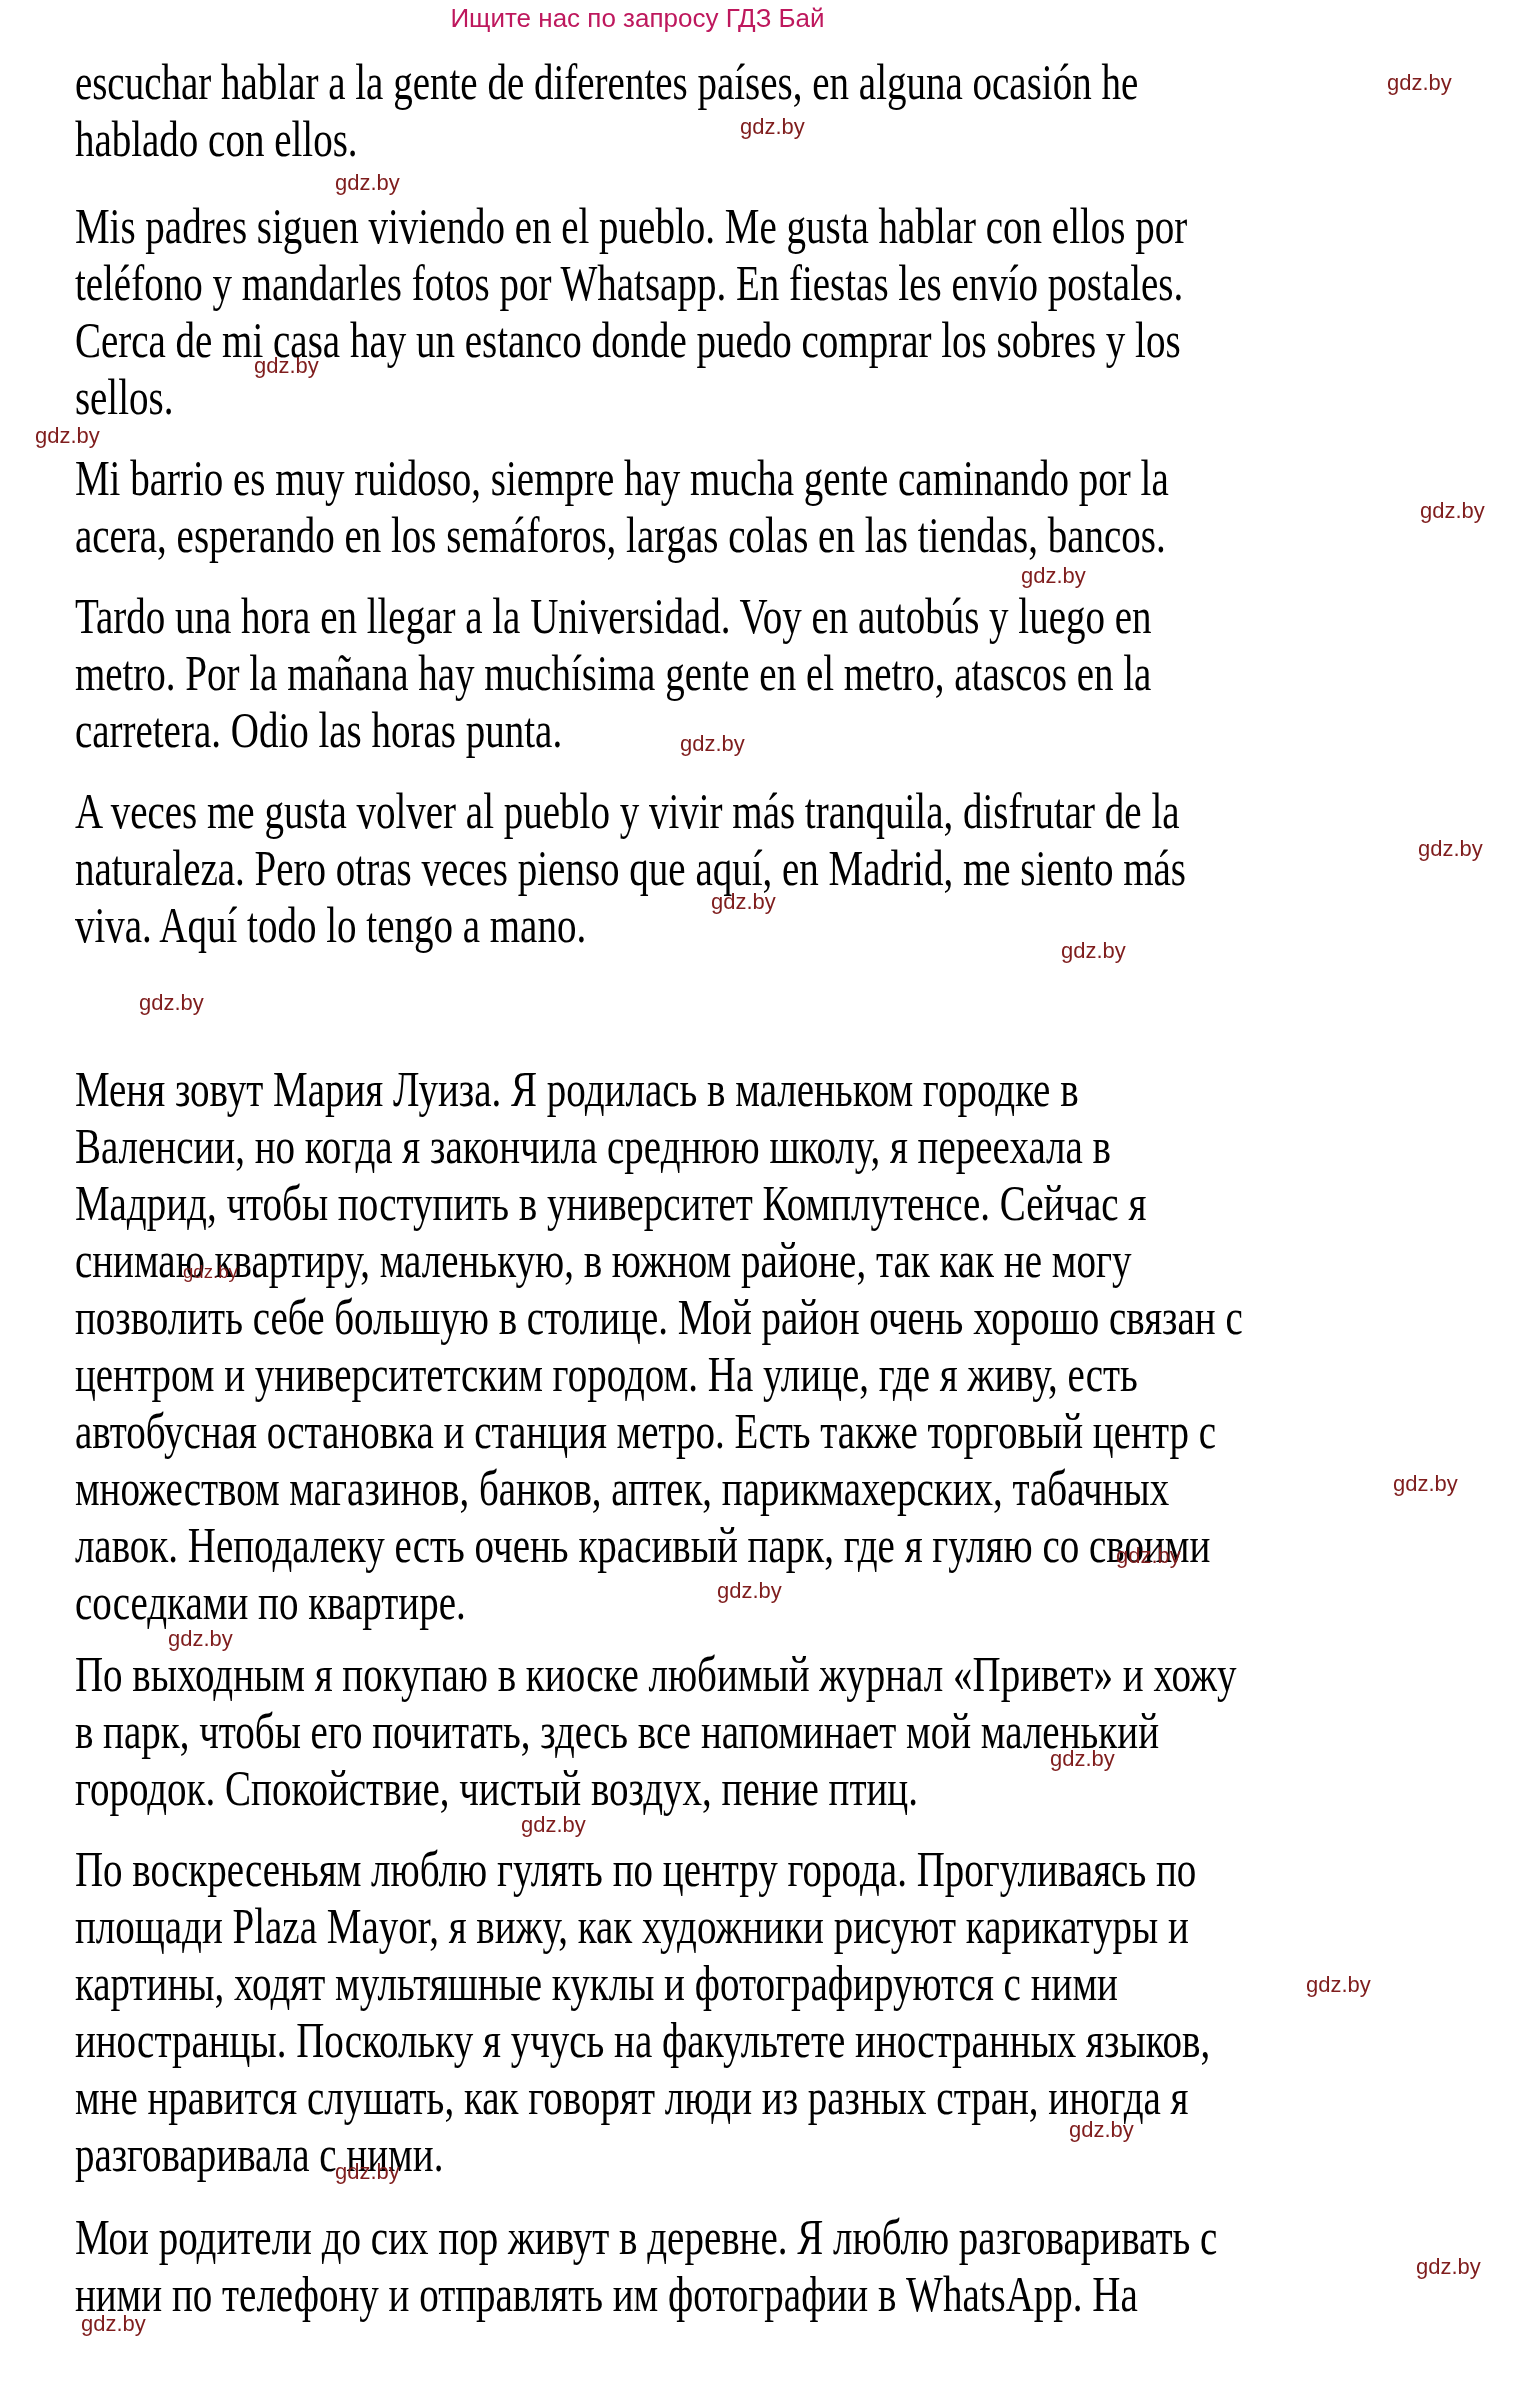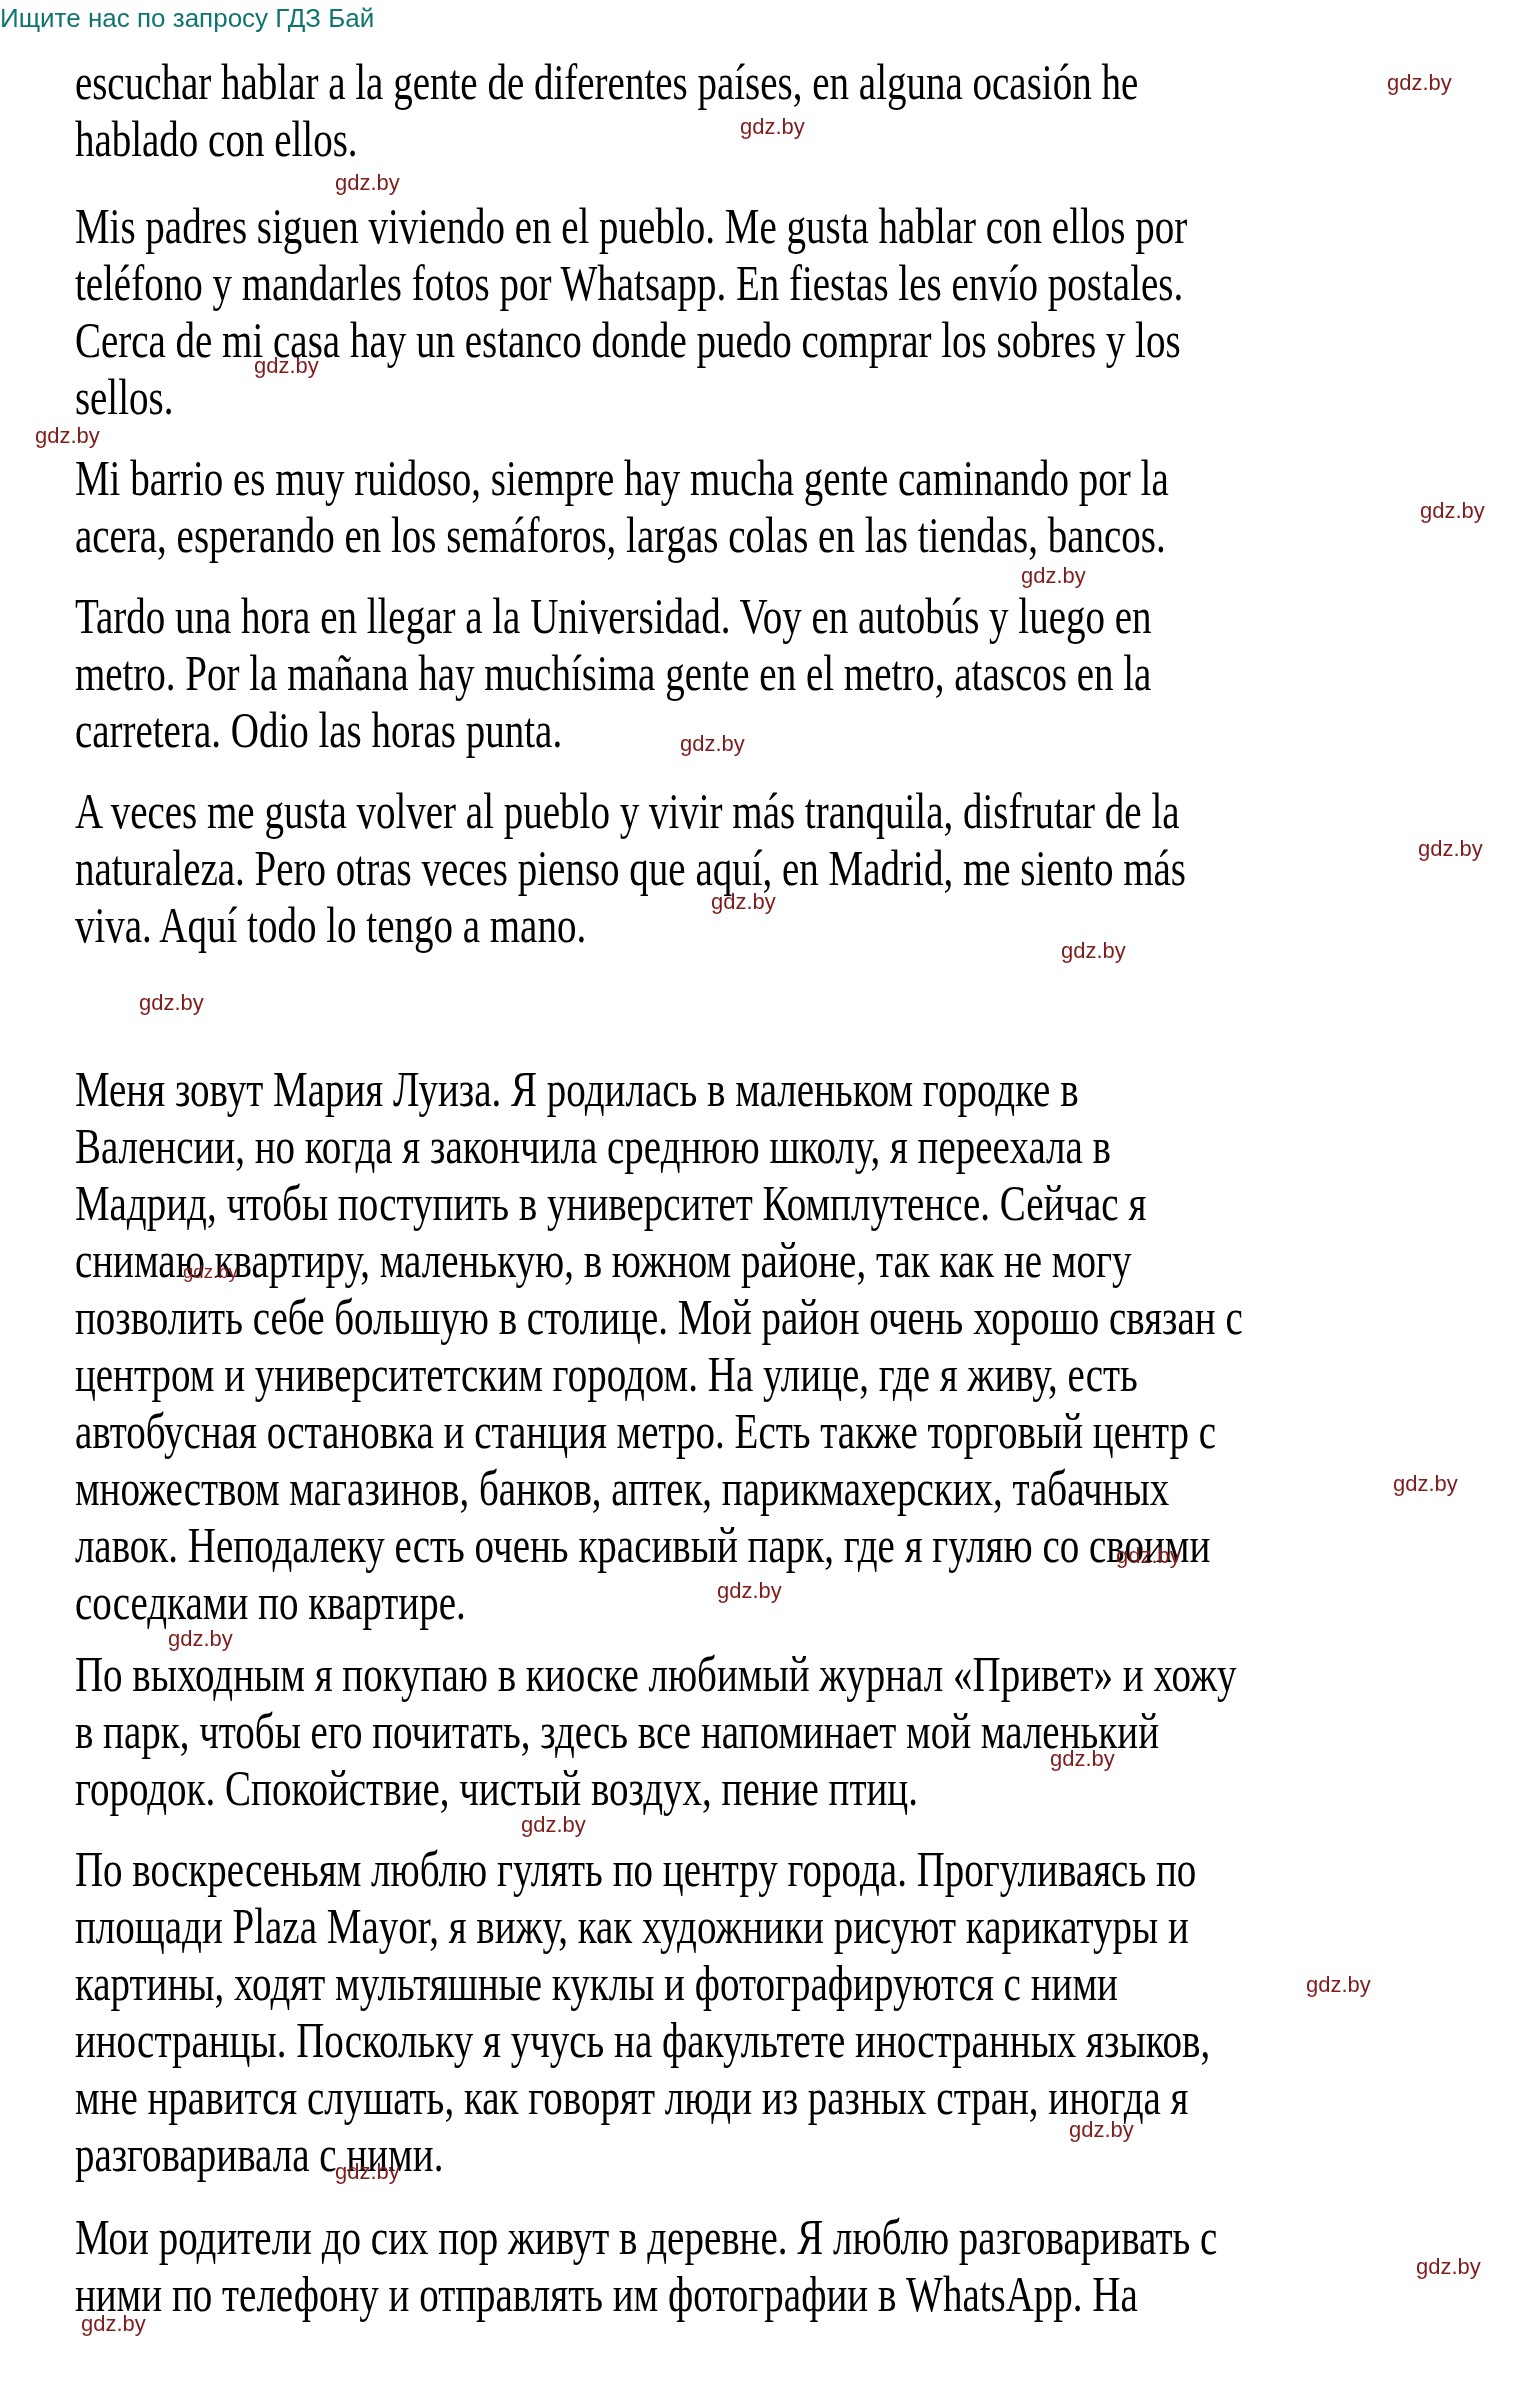--- a/index.html
+++ b/index.html
@@ -7,23 +7,24 @@
     position: relative;
     width: 1525px;
     height: 2401px;
     background: #ffffff;
     overflow: hidden;
   }
   .header {
     position: absolute;
     top: 3.1px; left: 0;
     width: 1275px;
+    text-align: center;
     font-family: "Liberation Sans", "DejaVu Sans", sans-serif;
     font-size: 26px;
-    color: #0f766e;
+    color: #be185d;
   }
   .footer {
     position: absolute;
     top: 2356px; left: 0;
     width: 1525px;
     text-align: right;
     font-family: Liberation Mono, monospace;
     font-size: 25px;
     word-spacing: 4.6px;
     color: #5e0d9a;

